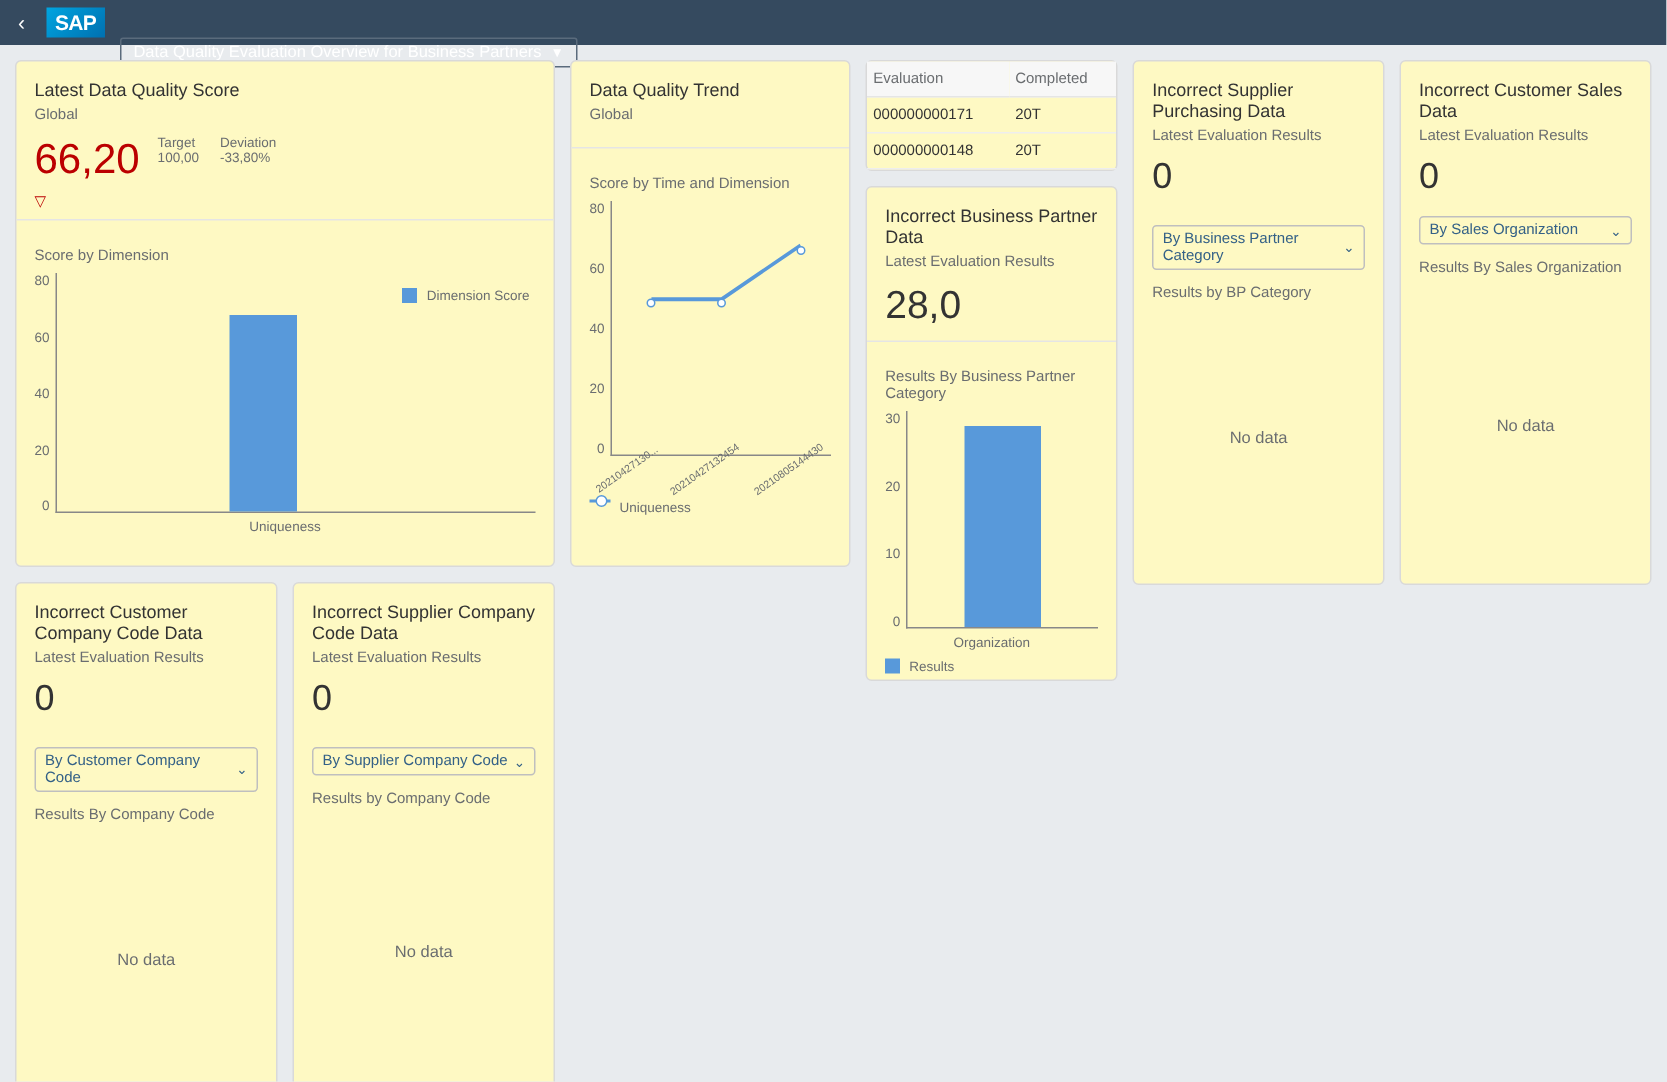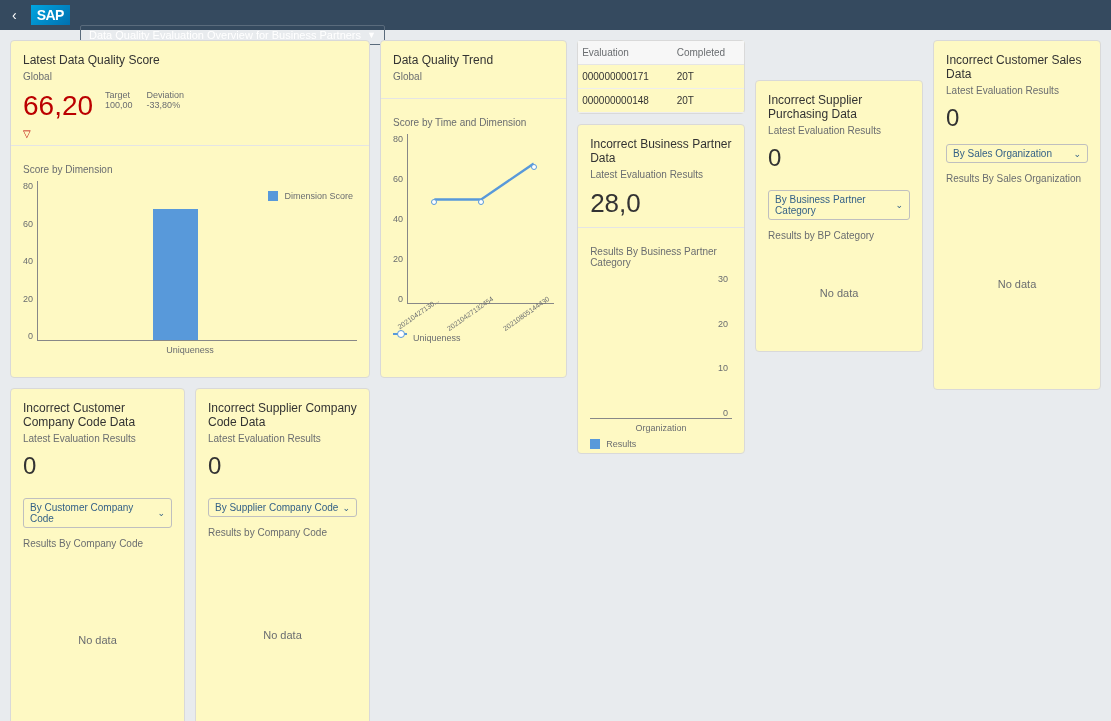--- a/index.html
+++ b/index.html
@@ -213,21 +213,21 @@
         </tbody>
       </table>
     </div>
 
     <div class="card" style="height:330px;">
       <div class="card-title">Incorrect Business Partner Data</div>
       <div class="card-sub">Latest Evaluation Results</div>
       <div class="big-zero" style="font-size:26px;">28,0</div>
       <hr class="divider">
       <div class="section-label">Results By Business Partner Category</div>
-      <div class="chart" style="height:145px;flex-direction:column;">
+      <div class="chart" style="height:145px;">
         <div class="axis-y" style="height:145px;">
             <span>30</span>
             <span>20</span>
             <span>10</span>
             <span>0</span>
           </div>
         <div class="chart-body">
           <div class="bar" style="left:30%;width:40%;height:93%;"></div>
         </div>
       </div>
@@ -235,21 +235,21 @@
           <span>Organization</span>
         </div>
       <div class="legend">
           <span class="sw"></span>
           <span>Results</span>
         </div>
     </div>
   </div>
 
   <div class="col" style="width:175px;">
-    <div class="card" style="height:272px;margin-top:40px;">
+    <div class="card" style="height:350px;">
       <div class="card-title">Incorrect Supplier Purchasing Data</div>
       <div class="card-sub">Latest Evaluation Results</div>
       <div class="big-zero">0</div>
       <div style="height:18px;"></div>
       <div class="select">
         <span>By Business Partner Category</span>
         <span class="chev">⌄</span>
       </div>
       <div class="section-label">Results by BP Category</div>
       <div class="nodata">No data</div>

